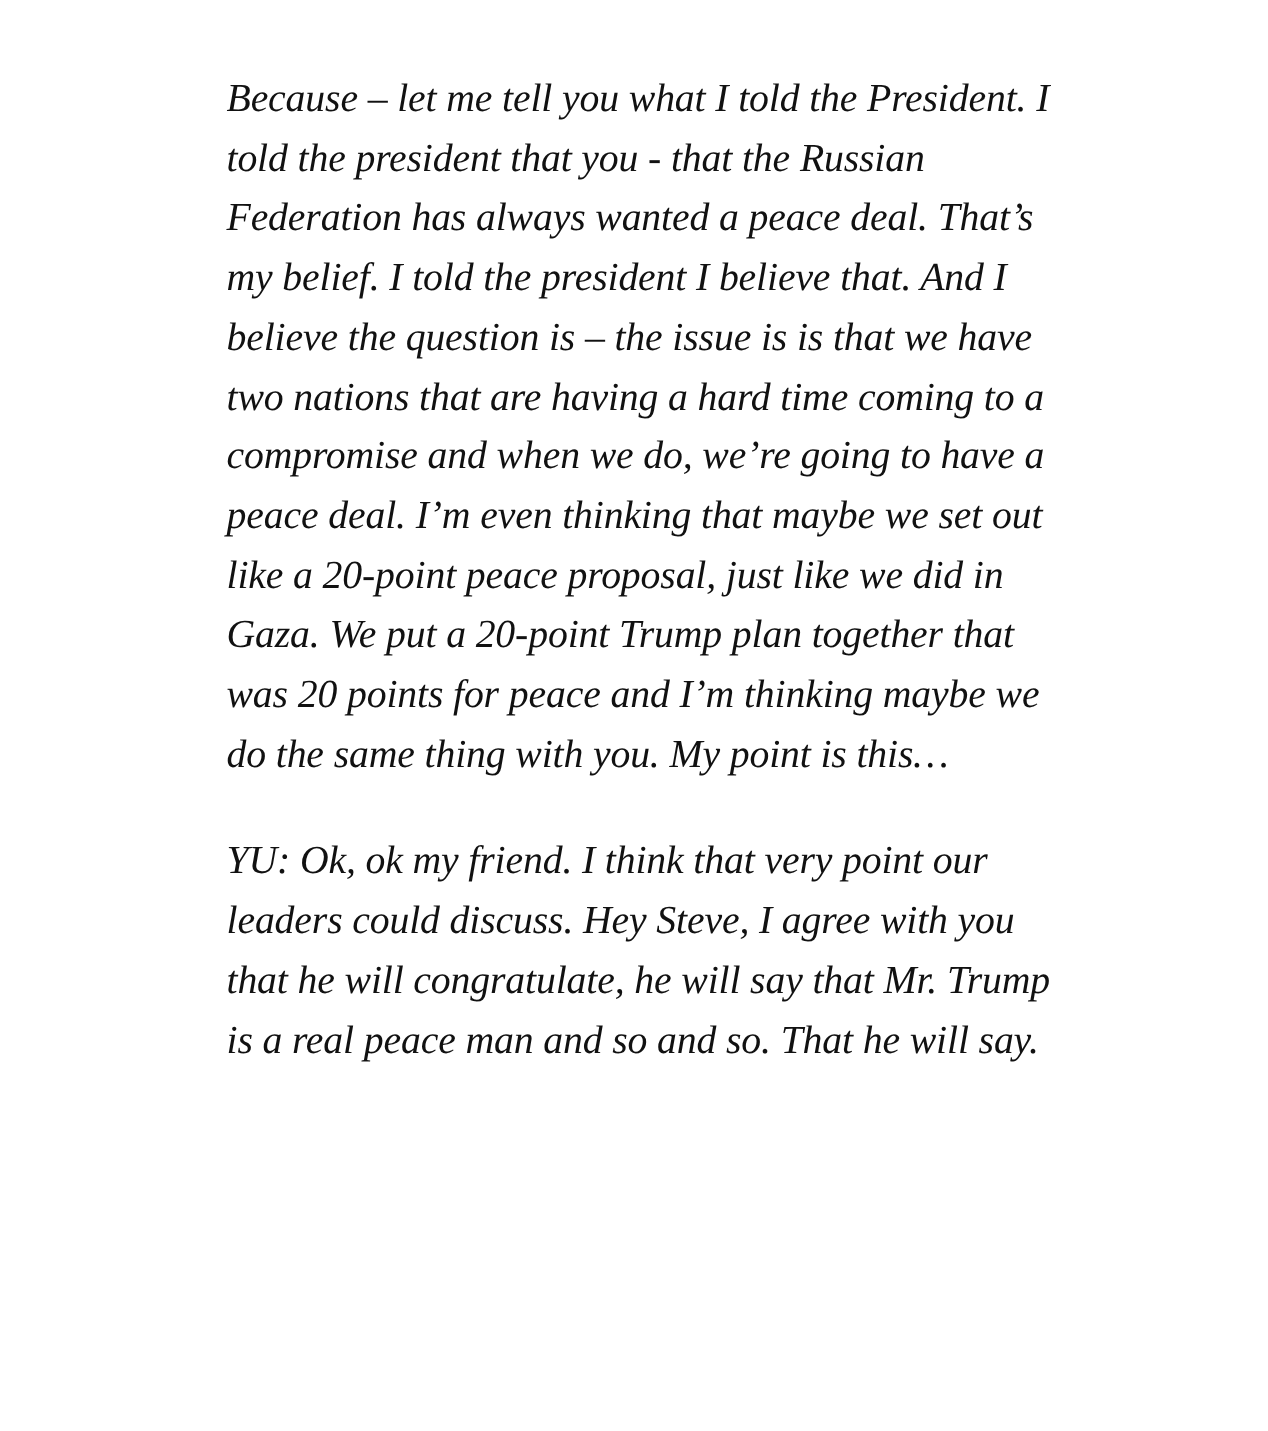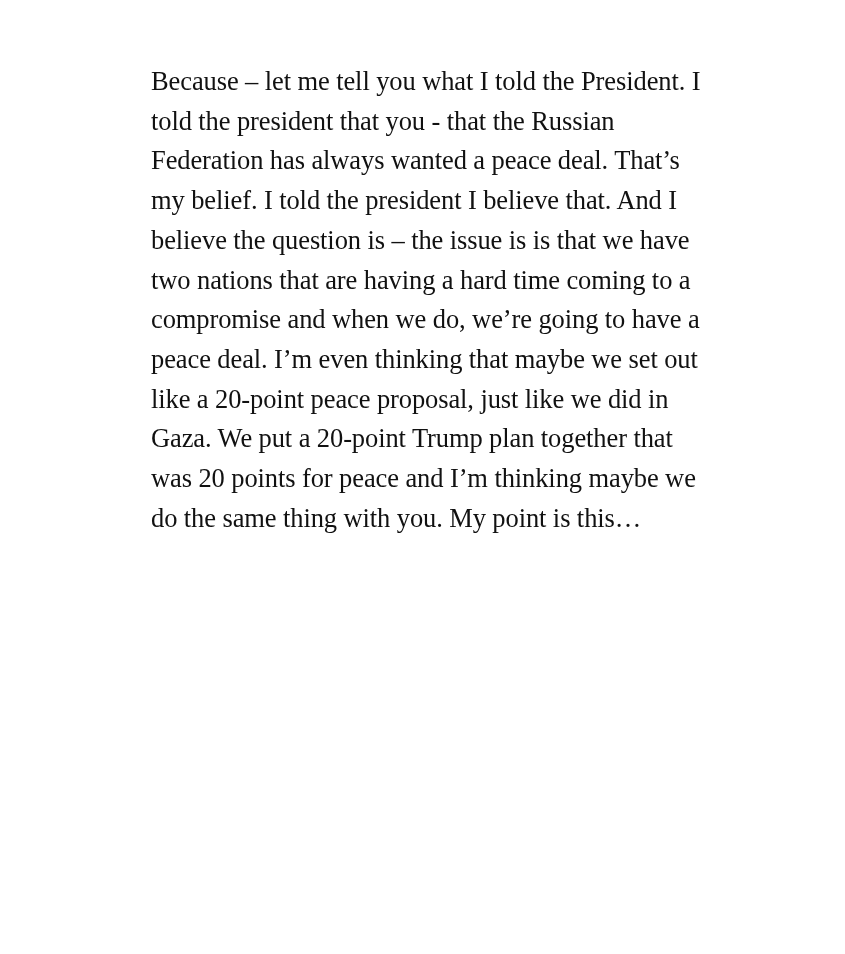--- a/index.html
+++ b/index.html
@@ -18,22 +18,24 @@
       left: 151px;
       top: 46px;
       width: 560px;
       font-family: "Liberation Serif", "DejaVu Serif", serif;
       font-size: 26.5px;
       line-height: 39.7px;
       color: #111111;
       letter-spacing: -0.1px;
     }
     .article-body p {
-      margin: 16px 0 32px 0;
+      margin: 0 0 32px 0;
       padding: 0;
+      font-style: italic;
     }
   </style>
 </head>
 <body>
 
 <div class="article-body">
   <p>Because – let me tell you what I told the President. I told the president that you - that the Russian Federation has always wanted a peace deal. That’s my belief. I told the president I believe that. And I believe the question is – the issue is is that we have two nations that are having a hard time coming to a compromise and when we do, we’re going to have a peace deal. I’m even thinking that maybe we set out like a 20-point peace proposal, just like we did in Gaza. We put a 20-point Trump plan together that was 20 points for peace and I’m thinking maybe we do the same thing with you. My point is this…</p>
+  <p>YU: Ok, ok my friend. I think that very point our leaders could discuss. Hey Steve, I agree with you that he will congratulate, he will say that Mr. Trump is a real peace man and so and so. That he will say.</p>
 </div>
 
 </body></html>

